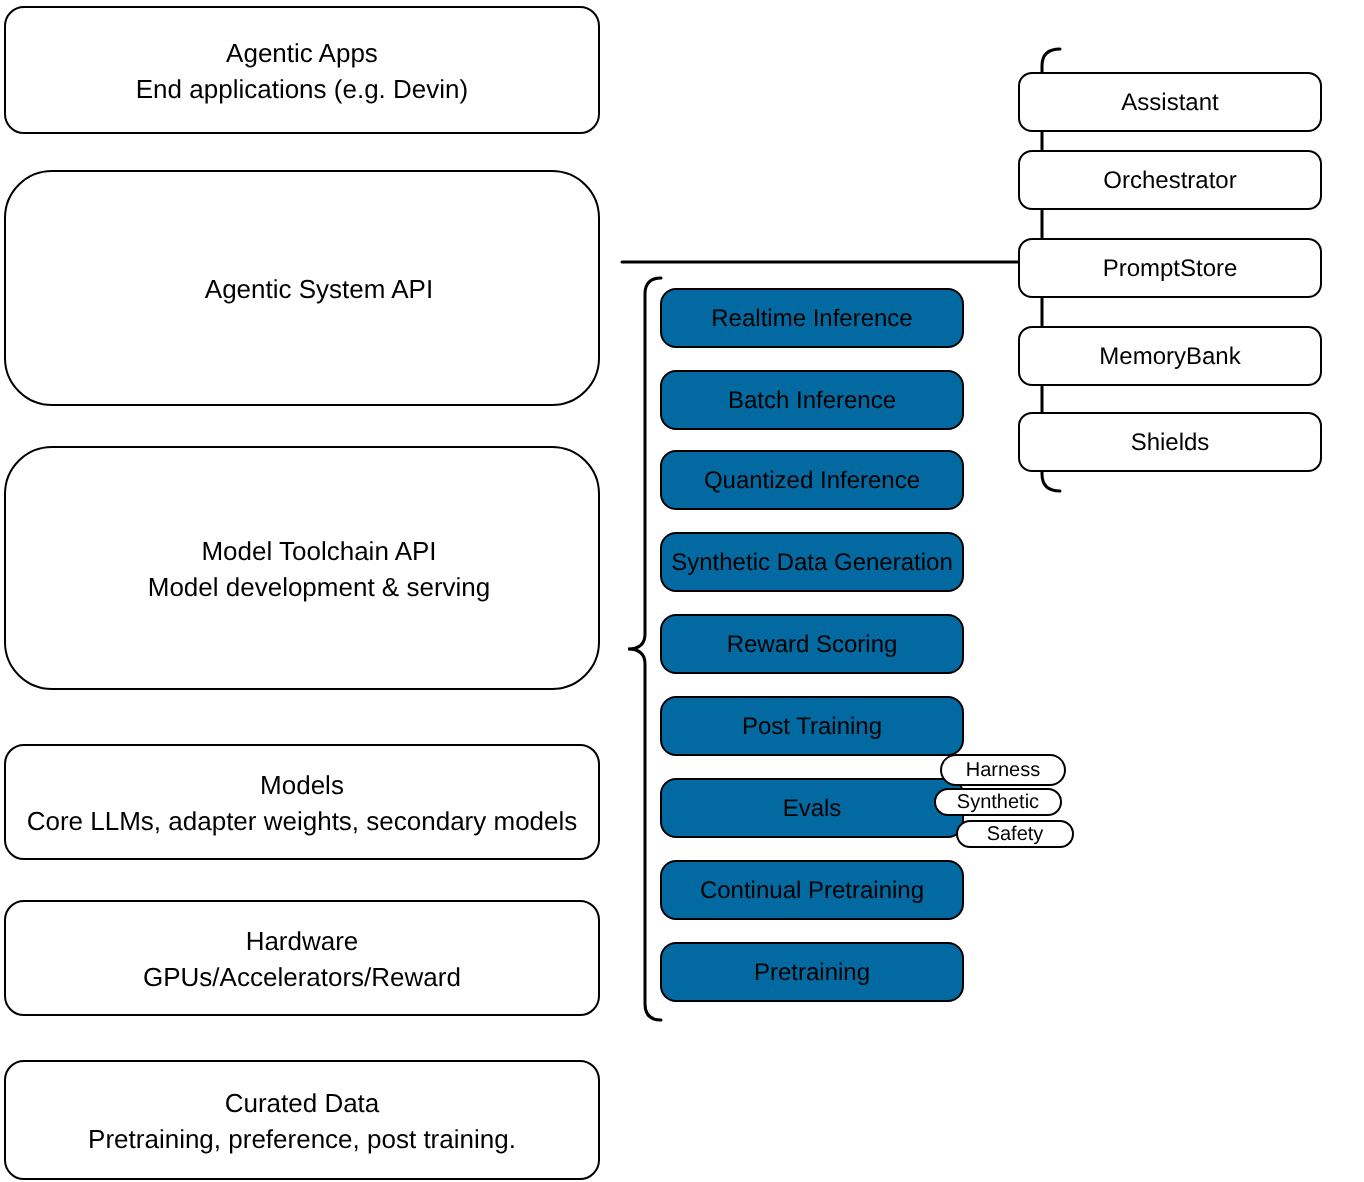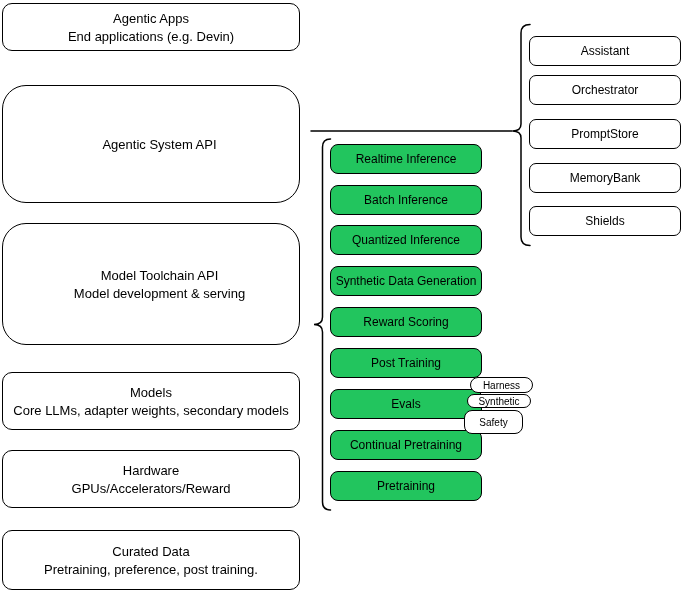--- a/index.html
+++ b/index.html
@@ -54,31 +54,31 @@
   }
   
   .mbox {
     position: absolute;
     left: 330px;
     width: 152px;
     height: 30px;
     box-sizing: border-box;
     border: 1.5px solid #000000;
     border-radius: 8px;
-    background: #22c55e;
+    background: #0369a1;
     display: flex;
     align-items: center;
     justify-content: center;
     font-size: 12px;
     white-space: nowrap;
   }
   
   .rbox {
     position: absolute;
-    left: 529px;
+    left: 509px;
     width: 152px;
     height: 30px;
     box-sizing: border-box;
     border: 1.5px solid #000000;
     border-radius: 7px;
     background: #ffffff;
     display: flex;
     align-items: center;
     justify-content: center;
     font-size: 12px;
@@ -104,21 +104,21 @@
 <body>
 
 <div class="canvas">
 
   <svg class="connector-layer" viewBox="0 0 682 591" xmlns="http://www.w3.org/2000/svg">
     <path d="M 311 131 H 512" stroke="#000000" stroke-width="1.5" fill="none" stroke-linecap="round"></path>
     <path d="M 330.5 139 Q 322.5 139 322.5 147 L 322.5 317 Q 322.5 324.5 314 324.5 Q 322.5 324.5 322.5 332 L 322.5 502 Q 322.5 510 330.5 510" stroke="#000000" stroke-width="1.5" fill="none" stroke-linecap="round"></path>
     <path d="M 530 24.5 Q 521 24.5 521 33 L 521 124 Q 521 131 512.5 131 Q 521 131 521 138 L 521 237 Q 521 245.5 530 245.5" stroke="#000000" stroke-width="1.5" fill="none" stroke-linecap="round"></path>
   </svg>
 
-  <div class="lbox r10" style="top:3px;height:48px">
+  <div class="lbox r10" style="top:3px;height:64px">
     <div class="title">Agentic Apps</div>
     <div class="subtitle">End applications (e.g. Devin)</div>
   </div>
 
   <div class="lbox r24" style="top:85px;height:118px">
     <div class="title">Agentic System API</div>
   </div>
 
   <div class="lbox r24" style="top:223px;height:122px">
     <div class="title">Model Toolchain API</div>
@@ -142,21 +142,21 @@
 
   <div class="mbox" style="top:144px">Realtime Inference</div>
   <div class="mbox" style="top:225px">Quantized Inference</div>
   <div class="mbox" style="top:185px">Batch Inference</div>
   <div class="mbox" style="top:266px">Synthetic Data Generation</div>
   <div class="mbox" style="top:307px">Reward Scoring</div>
   <div class="mbox" style="top:348px">Post Training</div>
   <div class="mbox" style="top:389px">Evals</div>
   <div class="pill" style="left:470px;top:377px;width:63px;height:16px">Harness</div>
   <div class="pill" style="left:467px;top:394px;width:64px;height:14px">Synthetic</div>
-  <div class="pill" style="left:464px;top:410px;width:59px;height:24px">Safety</div>
+  <div class="pill" style="left:478px;top:410px;width:59px;height:14px">Safety</div>
   <div class="mbox" style="top:430px">Continual Pretraining</div>
   <div class="mbox" style="top:471px">Pretraining</div>
 
   <div class="rbox" style="top:36px">Assistant</div>
   <div class="rbox" style="top:75px">Orchestrator</div>
   <div class="rbox" style="top:119px">PromptStore</div>
   <div class="rbox" style="top:163px">MemoryBank</div>
   <div class="rbox" style="top:206px">Shields</div>
 
 </div>

